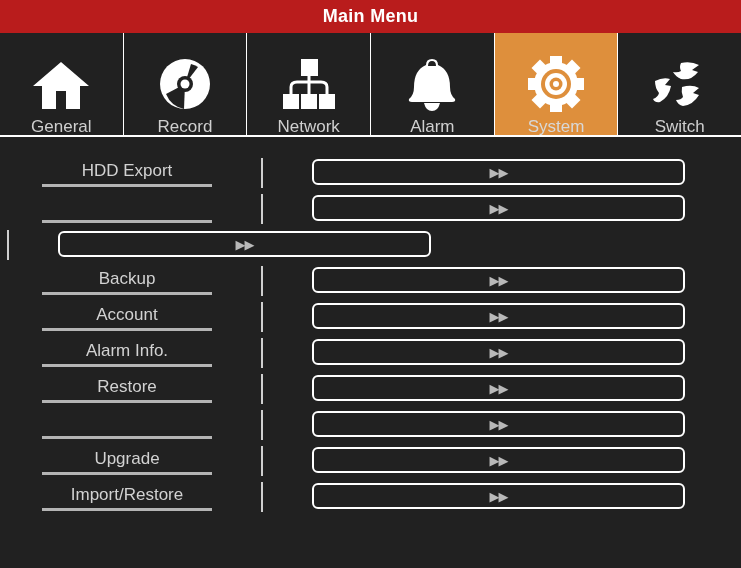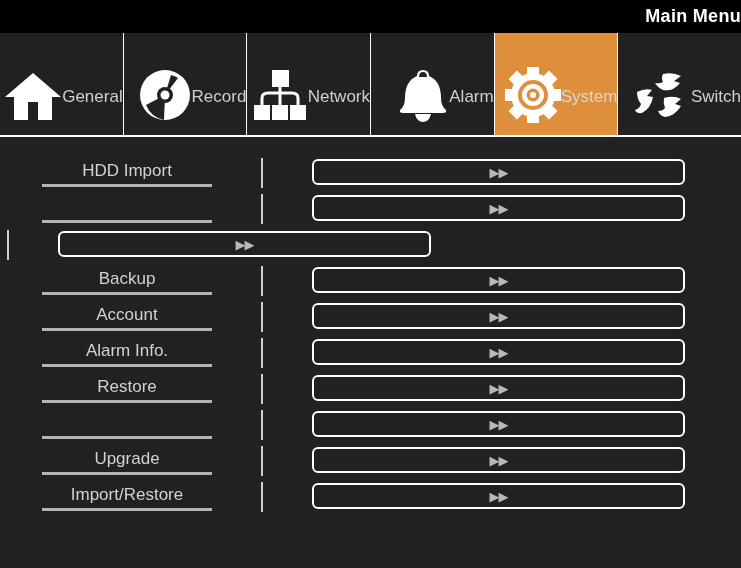--- a/index.html
+++ b/index.html
@@ -21,24 +21,24 @@
     background: #212121;
     box-sizing: border-box;
   }
 
   
   .titlebar {
     position: absolute;
     left: 0; top: 0;
     width: 741px;
     height: 33px;
-    background: #000000;
+    background: #b91c1c;
     display: flex;
     align-items: center;
-    justify-content: flex-end;
+    justify-content: center;
   }
   .titlebar .title-text {
     color: #ffffff;
     font-size: 18px;
     font-weight: bold;
     letter-spacing: 0.3px;
   }
 
   
   .navbar {
@@ -48,23 +48,23 @@
     height: 104px;
     background: #212121;
     display: flex;
     border-bottom: 2px solid #ffffff;
     box-sizing: border-box;
   }
   .nav-item {
     flex: 1 1 0;
     position: relative;
     display: flex;
-    flex-direction: row;
+    flex-direction: column;
     align-items: center;
-    justify-content: flex-end;
+    justify-content: space-between;
     padding-top: 22px;
     box-sizing: border-box;
     border-right: 1px solid #ffffff;
   }
   .nav-item:last-child { border-right: none; }
   .nav-item.active { background: #de8f3c; }
   .nav-icon {
     height: 58px;
     display: flex;
     align-items: center;
@@ -248,21 +248,21 @@
       </svg>
         </div>
         <div class="nav-label">Switch</div>
       </div>
     </div>
 
   <div class="content">
     <div class="rows" id="rows">
         <div class="row">
           <div class="label-cell">
-            <span class="label-text">HDD Import</span>
+            <span class="label-text">HDD Export</span>
             <span class="label-rule"></span>
           </div>
           <div class="divider-cell">
             <span class="dash"></span>
           </div>
           <div class="btn-cell">
             <div class="arrow-button">
               <span class="chev">▶▶</span>
             </div>
           </div>

